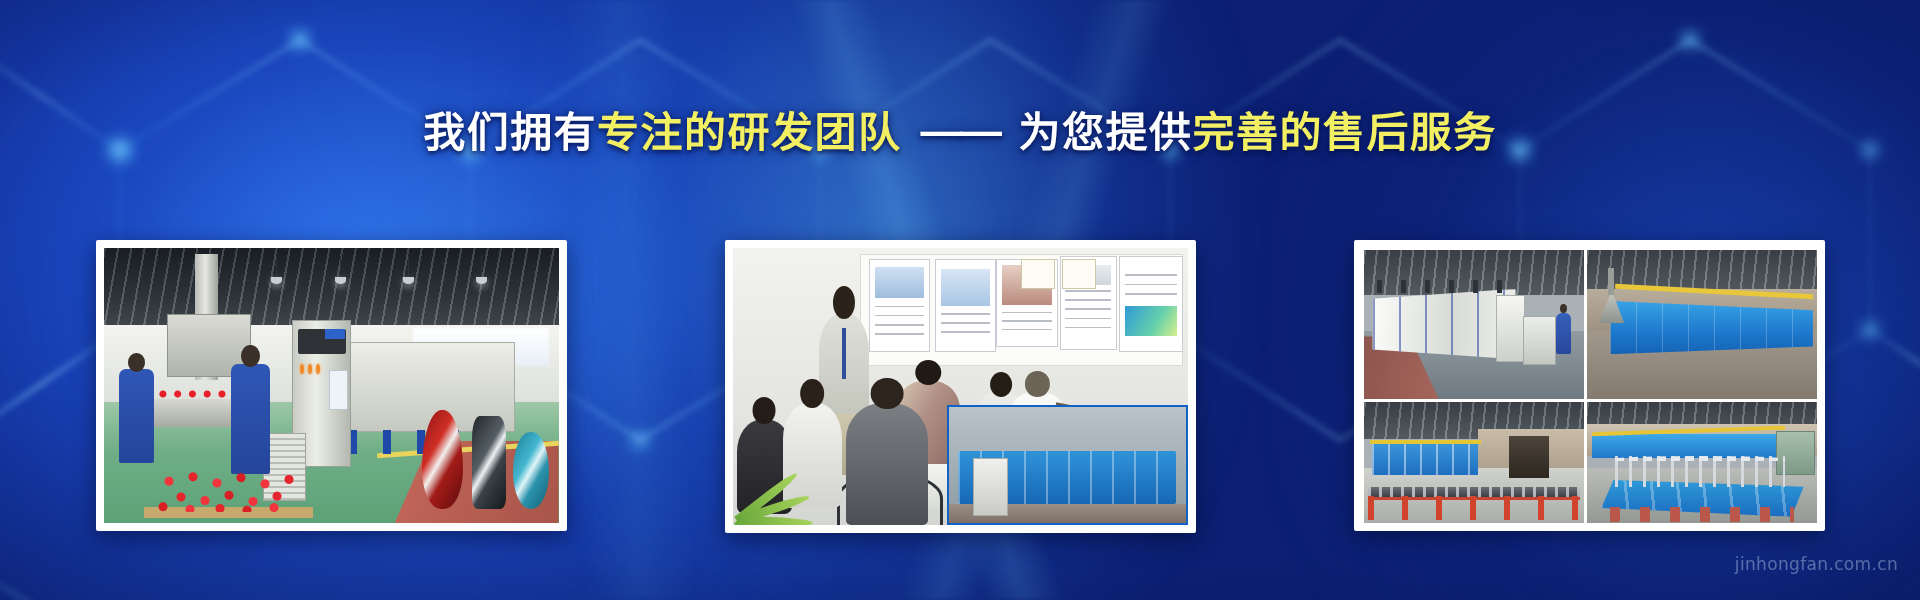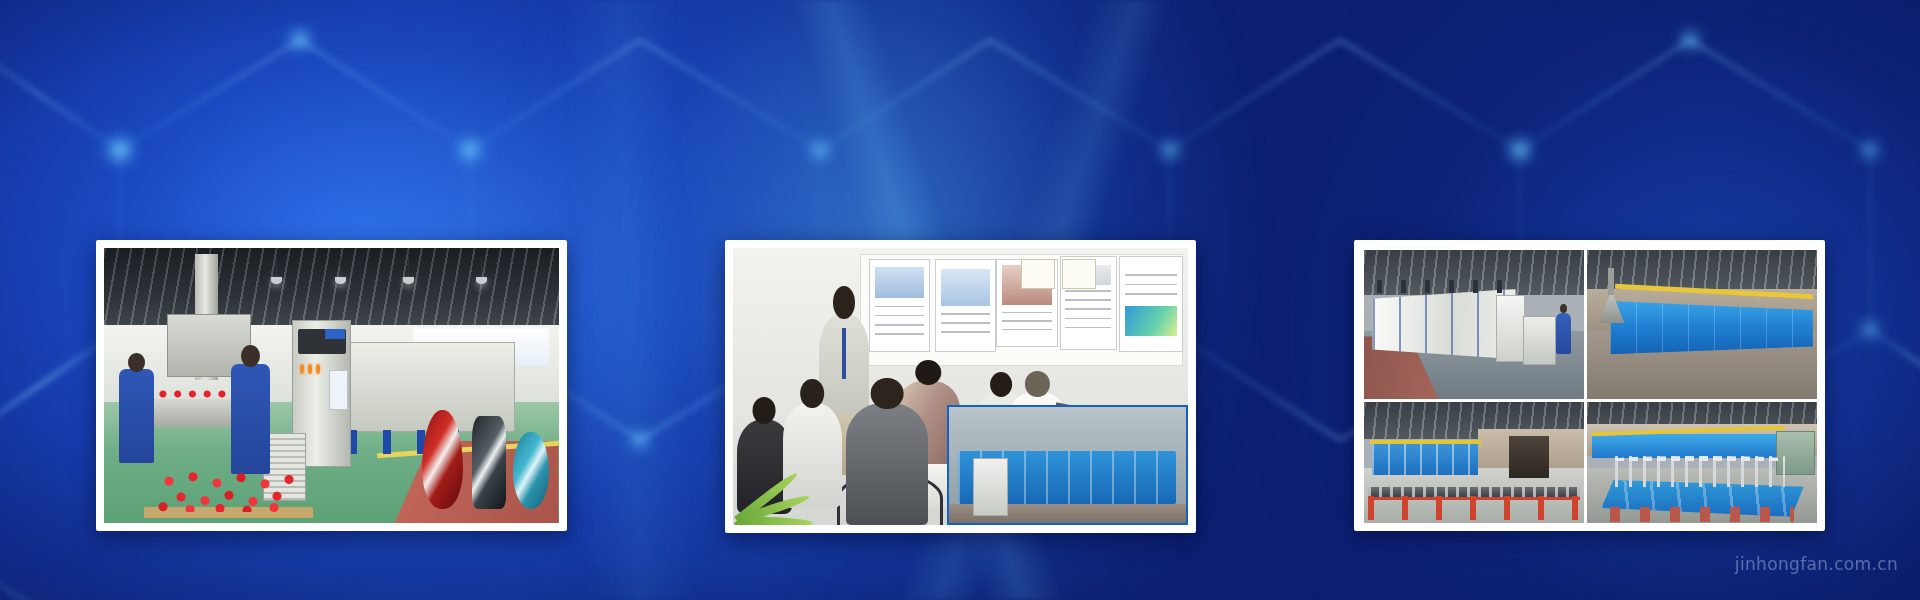--- a/index.html
+++ b/index.html
@@ -382,20 +382,23 @@
         <circle cx="1690" cy="440" r="11"></circle>
         <circle cx="1870" cy="150" r="10"></circle>
         <circle cx="1870" cy="330" r="10"></circle>
       </g>
     </svg>
   </div>
 
   <div class="bg-beams"></div>
   <div class="bg-vignette"></div>
 
+  <h1 class="headline">
+    <span class="hl-w">我们拥有</span><span class="hl-y">专注的研发团队</span><span class="hl-w"> </span><span class="hl-w hl-dash">——</span><span class="hl-w"> 为您提供</span><span class="hl-y">完善的售后服务</span>
+  </h1>
 
   <div class="photo-row">
 
     <figure class="photo-card pc-1">
       <div class="photo-inner p1">
         <div class="sc">
           <div class="roof"></div>
           <div class="back-wall"></div>
           <div class="far-win"></div>
           <div class="floor"></div>

